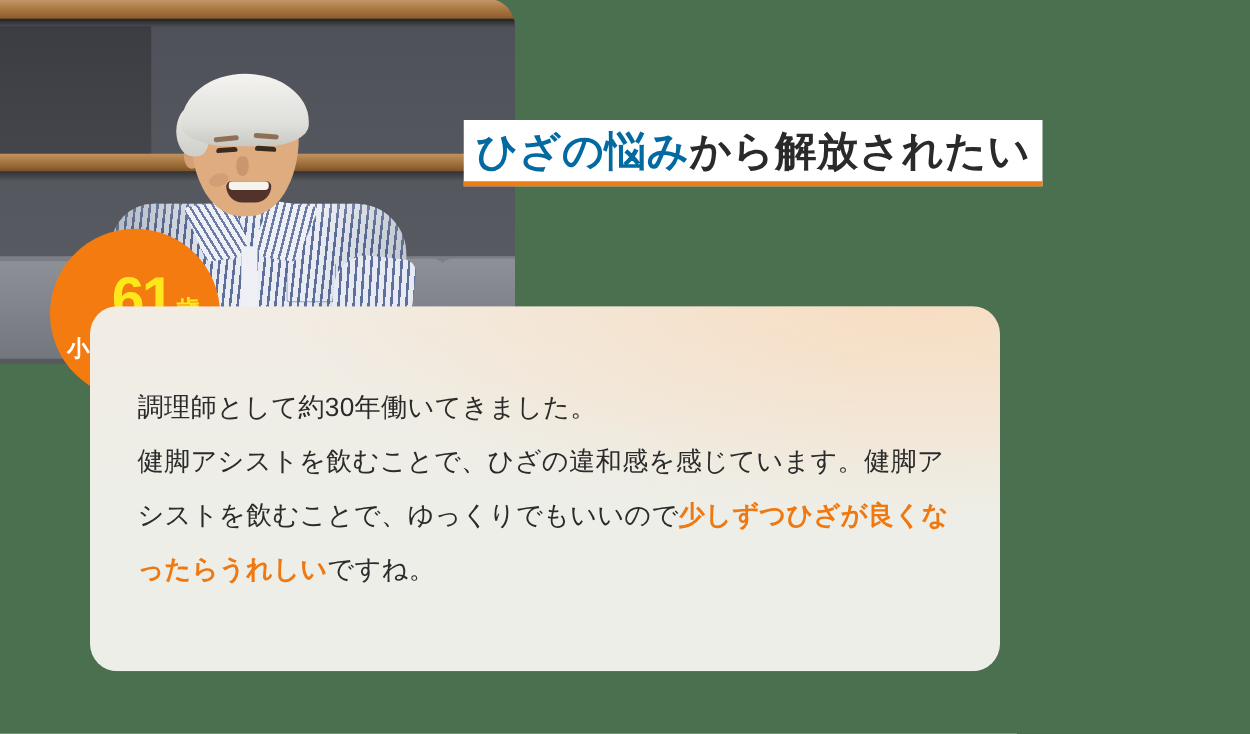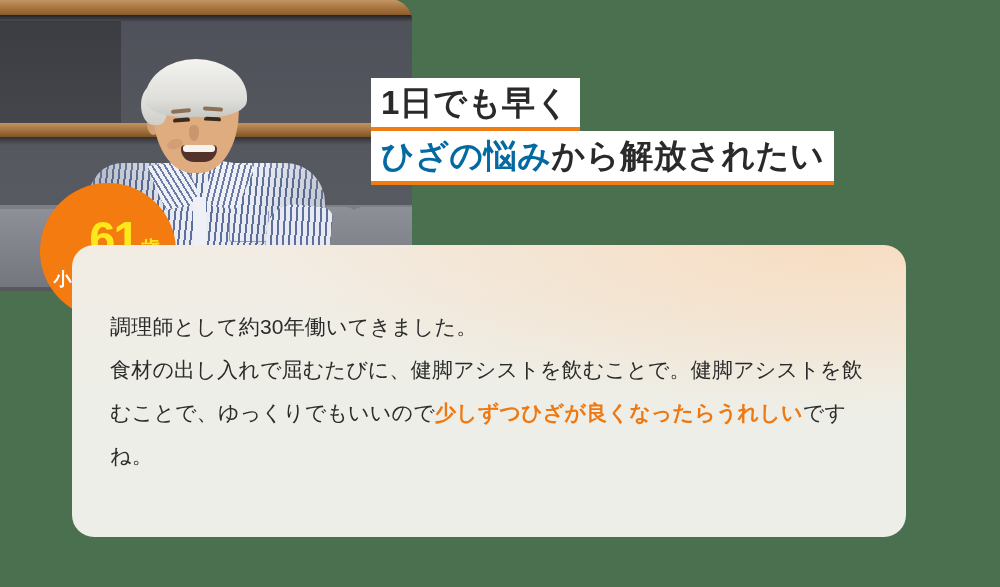--- a/index.html
+++ b/index.html
@@ -189,21 +189,21 @@
     letter-spacing: 0.5px;
     color: #2a2a2a;
     line-height: 1.1;
     white-space: nowrap;
   }
   .hl-accent { color: #0369a1; }
 
   
   .quote-card {
     position: absolute; left: 72px; top: 245px;
-    width: 834px; height: 292px;
+    width: 728px; height: 292px;
     border-radius: 22px;
     background:
       radial-gradient(120% 100% at 92% 0%, #f7ddc2 0%, rgba(247,221,194,0) 58%),
       linear-gradient(180deg, #f2ece3 0%, #eeeee7 42%, #edeee7 100%);
     overflow: hidden;
   }
   .quote-text {
     position: absolute; left: 38px; top: 60px; right: 26px;
     font-size: 21px;
     line-height: 43px;
@@ -268,22 +268,21 @@
 
   <div class="badge">
     <div class="badge-age-row">
       <span class="badge-age">61</span>
       <span class="badge-age-unit">歳</span>
     </div>
     <div class="badge-name">小山善三さん</div>
   </div>
 
   <div class="headline">
-    <div class="hl-line">1日でも早く</div>
     <br>
     <div class="hl-line"><span class="hl-accent">ひざの悩み</span><span>から解放されたい</span></div>
   </div>
 
   <div class="quote-card">
-    <div class="quote-text"><span>調理師として約30年働いてきました。</span><br><span>食材の出し入れで屈むたびに、健脚アシストを飲むことで。健脚アシストを飲むことで、ゆっくりでもいいので</span><span class="q-accent">少しずつひざが良くなったらうれしい</span><span>ですね。</span></div>
+    <div class="quote-text"><span>調理師として約30年働いてきました。</span><br><span>健脚アシストを飲むことで、ひざの違和感を感じています。健脚アシストを飲むことで、ゆっくりでもいいので</span><span class="q-accent">少しずつひざが良くなったらうれしい</span><span>ですね。</span></div>
   </div>
 
 </div>
 
 </body></html>

